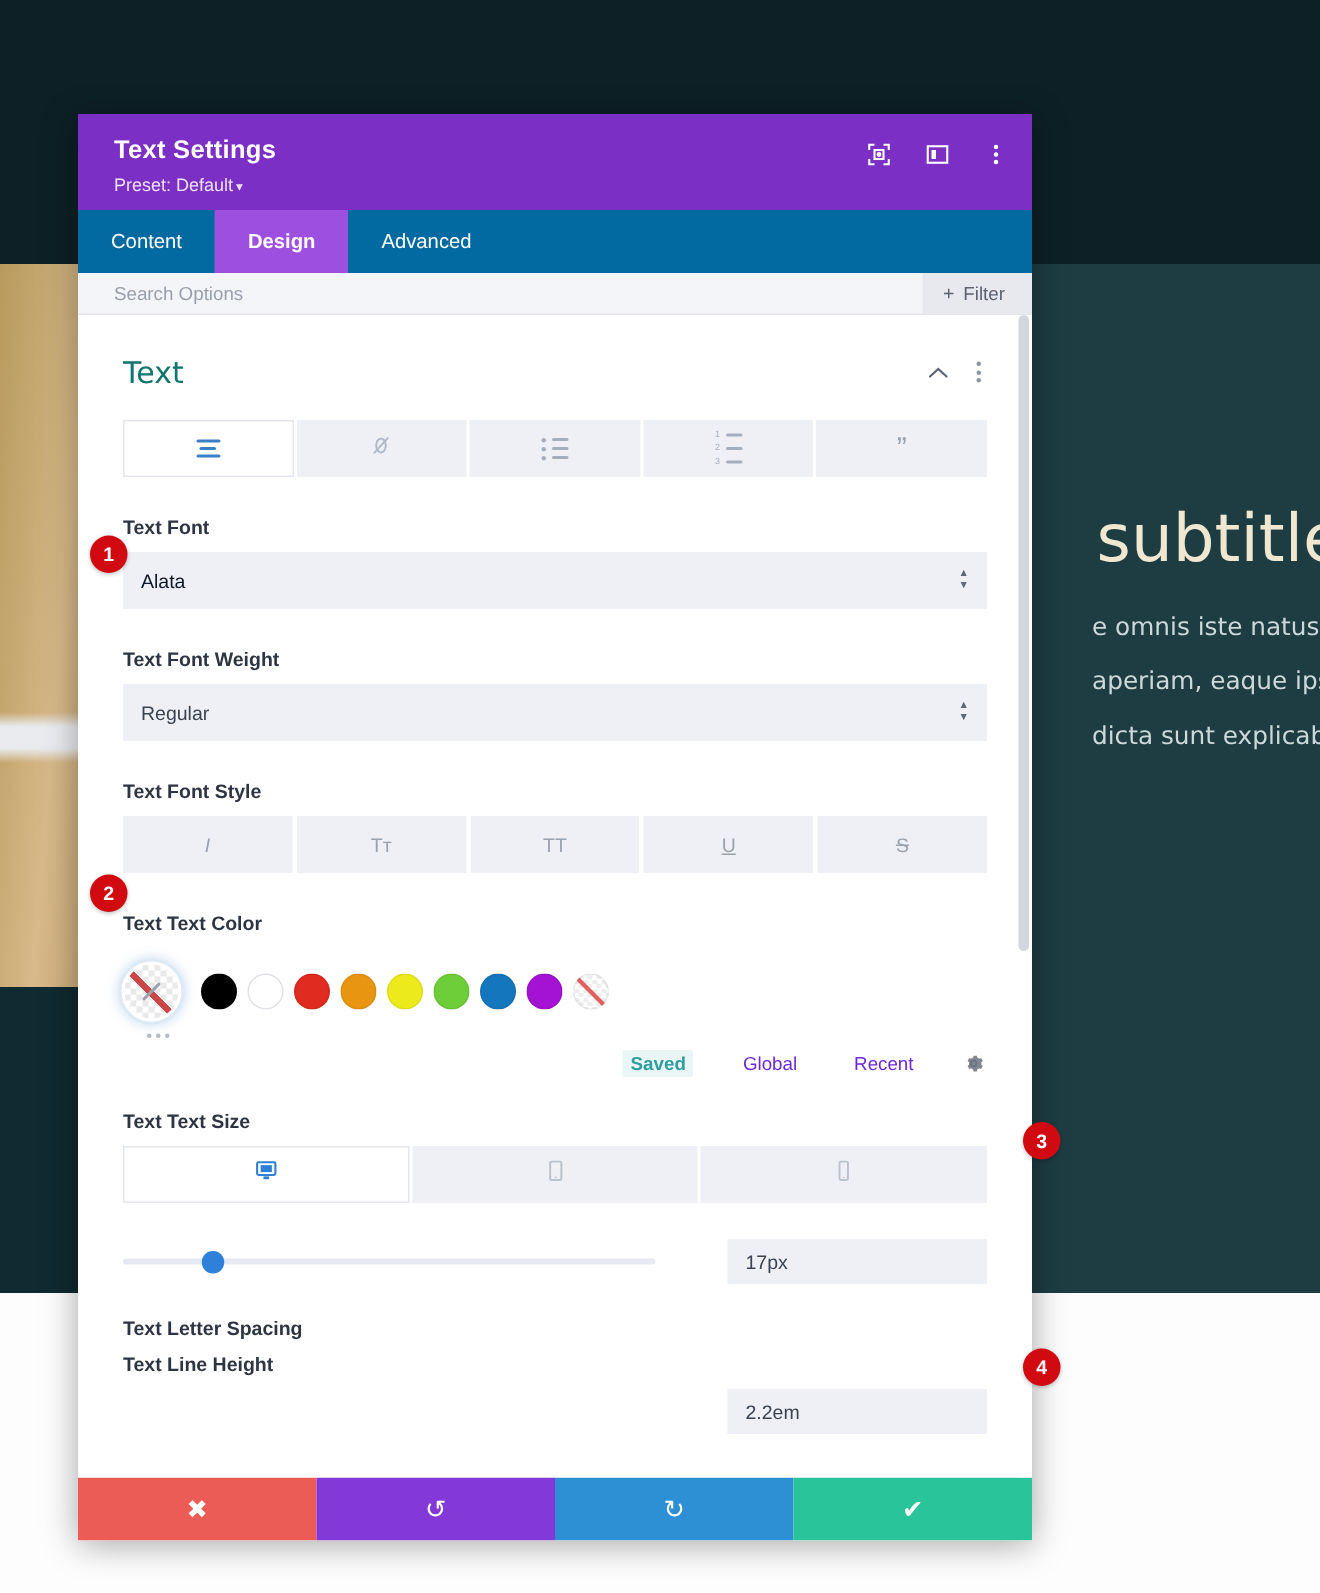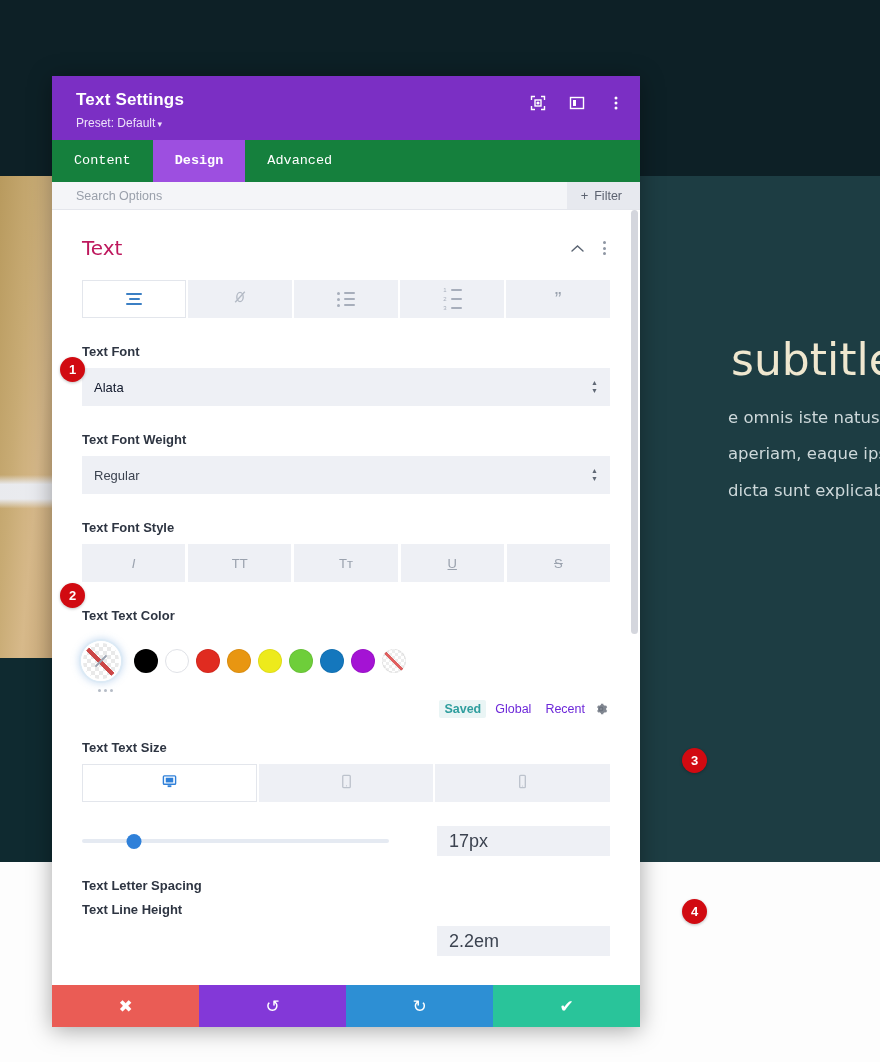--- a/index.html
+++ b/index.html
@@ -38,42 +38,42 @@
   }
   .bg-para {
     position: absolute; left: 0px; top: 224px; width: 330px;
     font-family: "DejaVu Sans", sans-serif;
     font-size: 16.5px; color: #cdd8da; line-height: 2.2em; white-space: nowrap;
   }
   .bg-para div { white-space: nowrap; }
 
   
   #modal {
-    position: absolute; left: 52px; top: 76px; width: 588px; height: 951px;
+    position: absolute; left: 52px; top: 76px; width: 636px; height: 951px;
     background: #ffffff;
     box-shadow: 0 3px 22px rgba(0,0,0,0.35);
     display: flex; flex-direction: column;
     overflow: hidden;
   }
 
   .modal-header {
     background: #7b2fc4; color: #fff;
     padding: 14px 20px 10px 24px;
     position: relative; flex: 0 0 auto;
   }
   .mh-title { font-size: 17px; font-weight: bold; letter-spacing: .2px; }
   .mh-preset { font-size: 12px; margin-top: 6px; color: #ede2fa; }
   .mh-preset .caret { font-size: 9px; margin-left: 2px; }
   .mh-icons {
     position: absolute; right: 16px; top: 18px;
     display: flex; align-items: center; gap: 22px;
   }
   .mh-icons .icbtn { width: 17px; height: 17px; display: flex; align-items: center; justify-content: center; cursor: pointer; }
 
-  .tabs { display: flex; background: #15803d; flex: 0 0 auto; font-family: Liberation Mono, monospace; }
+  .tabs { display: flex; background: #0369a1; flex: 0 0 auto; }
   .tab {
     padding: 13px 22px 14px; font-size: 13.5px; color: #ffffff;
     cursor: pointer; font-weight: 500;
   }
   .tab.active { background: #9d4fe0; font-weight: bold; }
 
   .searchbar {
     display: flex; align-items: stretch; background: #f4f5f8;
     border-bottom: 1px solid #e4e6ec; flex: 0 0 auto; height: 28px;
   }
@@ -104,21 +104,21 @@
   .scrollbar-thumb {
     position: absolute; right: 1px; top: 0px; width: 7px; height: 424px;
     background: #d4d6dd; border-radius: 4px;
   }
 
   
   .section-head {
     display: flex; align-items: center; justify-content: space-between;
     padding: 4px 2px 20px 0;
   }
-  .section-title { font-size: 20px; color: #be185d; font-family: "DejaVu Sans", sans-serif; }
+  .section-title { font-size: 20px; color: #0f766e; font-family: "DejaVu Sans", sans-serif; }
   .section-actions { display: flex; align-items: center; gap: 17px; color: #8e96a3; }
   .chev { font-size: 13px; color: #5a6472; cursor: pointer; line-height: 1; }
   .kebab { display: flex; flex-direction: column; gap: 2.5px; cursor: pointer; padding: 2px; }
   .kebab i { width: 3px; height: 3px; border-radius: 50%; background: #8e96a3; display: block; }
 
   
   .flabel {
     font-size: 13px; color: #2e3542; font-weight: bold;
     margin: 0 0 9px 0; font-family: "Liberation Sans", sans-serif;
   }
@@ -190,21 +190,21 @@
   }
   .sw-none {
     background:
       linear-gradient(45deg, transparent 44%, #e06060 44%, #e06060 54%, transparent 54%),
       repeating-conic-gradient(#ededed 0% 25%, #ffffff 0% 50%) 0 0 / 6px 6px;
   }
   .dots-more { display: flex; gap: 3px; padding: 5px 0 0 16px; }
   .dots-more i { width: 3px; height: 3px; border-radius: 50%; background: #b6bcc6; }
 
   .color-tabs {
-    display: flex; align-items: center; justify-content: flex-end; gap: 4px;
+    display: flex; align-items: center; justify-content: flex-end; gap: 28px;
     margin: 6px 0 22px 0; padding-right: 2px;
   }
   .ct { font-size: 12.5px; color: #6d28d9; cursor: pointer; padding: 2px 5px; }
   .ct.active { color: #2f9e9e; background: #eaf5f5; font-weight: bold; border-radius: 2px; }
   .gear { width: 14px; height: 14px; cursor: pointer; color: #6b727e; }
 
   
   .device-tabs { display: flex; gap: 2px; margin-bottom: 24px; }
   .dtab {
     flex: 1; height: 38px; background: #eef0f5; border: 1px solid transparent;
@@ -220,21 +220,21 @@
     display: flex; align-items: center;
   }
   .slider .track { position: absolute; left: 0; right: 0; height: 4px; background: #e5eaf2; border-radius: 2px; }
   .slider .knob {
     position: absolute; width: 15px; height: 15px; border-radius: 50%;
     background: #2f80d9; transform: translateX(-50%);
   }
   .valbox {
     width: 173px; height: 30px; background: #eef0f5;
     display: flex; align-items: center; padding: 0 12px;
-    font-size: 18px; color: #3c4350; flex: 0 0 auto;
+    font-size: 13px; color: #3c4350; flex: 0 0 auto;
   }
   .valbox.muted { color: #9aa1ad; }
 
   
   .footer { display: flex; flex: 0 0 auto; height: 42px; }
   .fbtn {
     flex: 1; display: flex; align-items: center; justify-content: center;
     color: #fff; cursor: pointer; font-size: 17px;
   }
   .fbtn.cancel { background: #ea5c55; }
@@ -415,24 +415,24 @@
             <span>▼</span>
           </span>
       </div>
 
       <div class="flabel">Text Font Style</div>
       <div class="btn-group tight">
         <div class="gbtn">
             <span class="lbl" style="font-style:italic;">I</span>
           </div>
         <div class="gbtn">
+            <span class="lbl">Tᴛ</span>
+          </div>
+        <div class="gbtn">
             <span class="lbl">TT</span>
-          </div>
-        <div class="gbtn">
-            <span class="lbl">Tᴛ</span>
           </div>
         <div class="gbtn">
             <span class="lbl" style="text-decoration:underline;">U</span>
           </div>
         <div class="gbtn">
             <span class="lbl" style="text-decoration:line-through;">S</span>
           </div>
       </div>
 
       <div class="colorblock">

